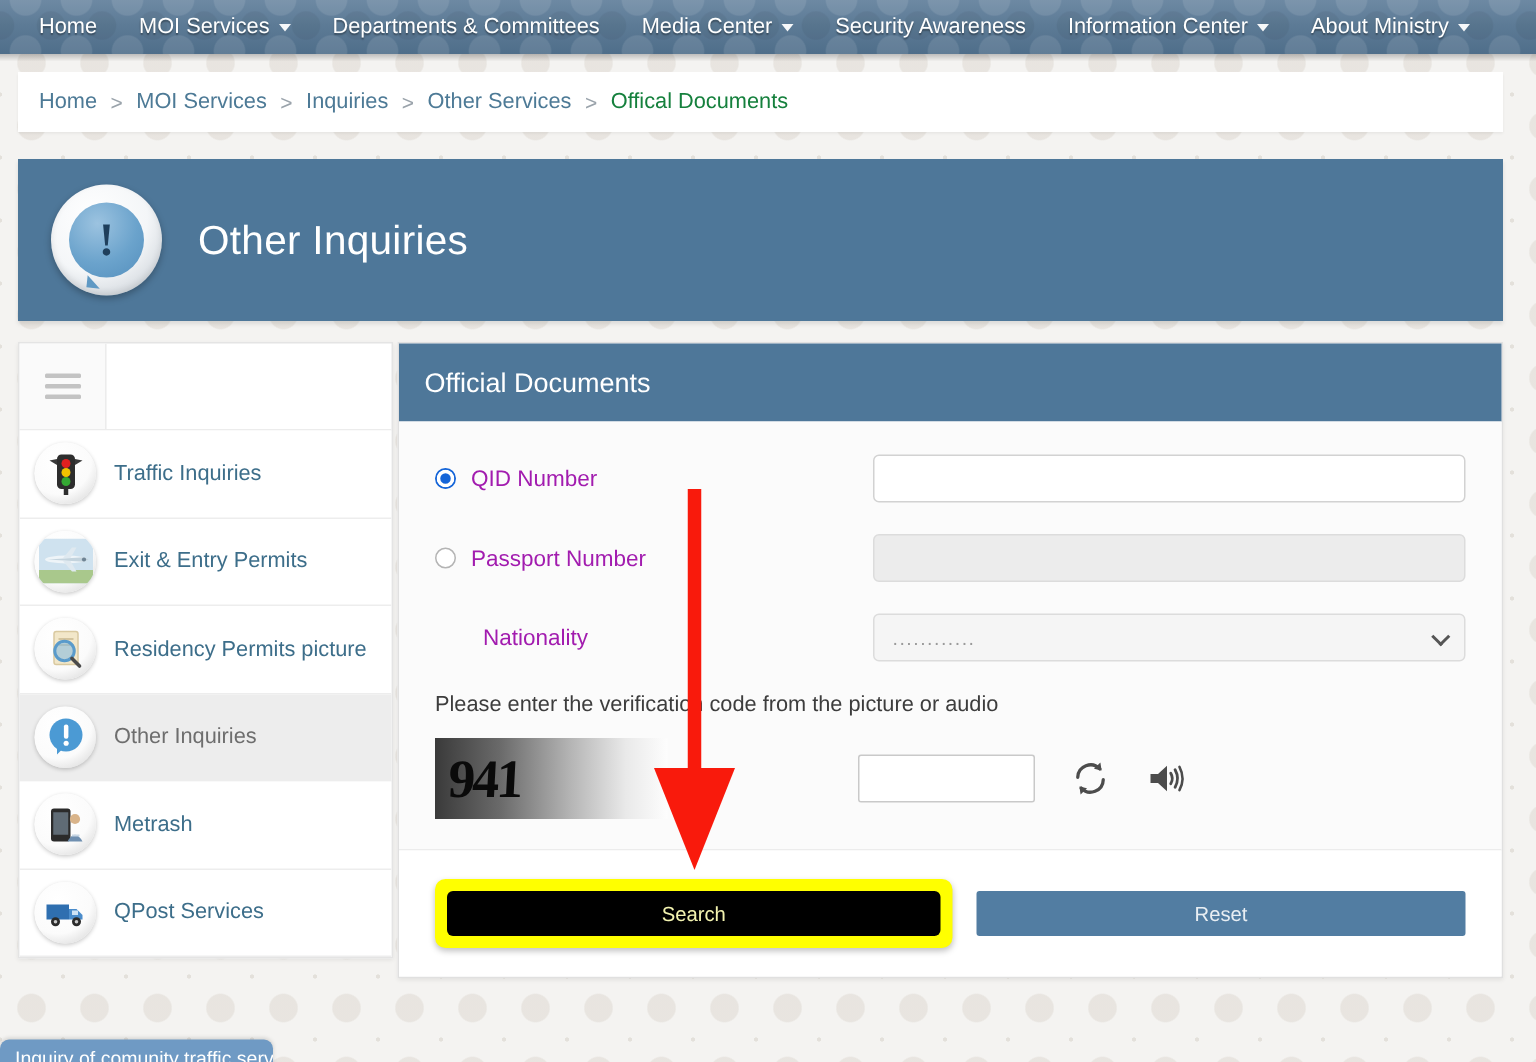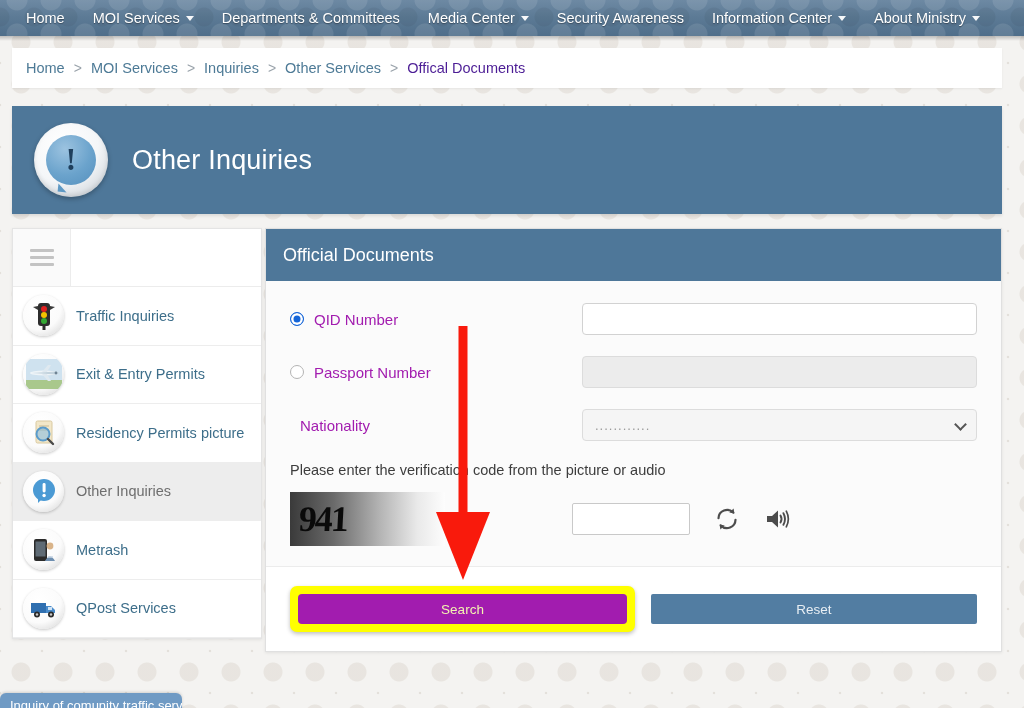--- a/index.html
+++ b/index.html
@@ -87,21 +87,21 @@
     display: flex;
     align-items: center;
     padding-left: 14px;
     box-shadow: 0 1px 2px rgba(0,0,0,0.06);
   }
   .crumb {
     font-size: 14.5px;
     color: #4d7a96;
     cursor: pointer;
   }
-  .crumb.current { color: #4c1d95; cursor: default; }
+  .crumb.current { color: #15803d; cursor: default; }
   .crumb-sep {
     font-size: 14px;
     color: #9aa3ab;
     margin: 0 9px;
   }
 
   
   .banner {
     position: absolute;
     left: 12px; top: 106px;
@@ -302,21 +302,21 @@
   }
   .radio.checked {
     border: 1px solid #1565d8;
     background: #1565d8;
     box-shadow: inset 0 0 0 2.5px #ffffff;
   }
   .form-label {
     font-size: 15px;
     color: #a21caf;
   }
-  .form-label.indent { margin-left: 10px; }
+  .form-label.indent { margin-left: 32px; }
 
   .text-input {
     flex: 1;
     height: 32px;
     border: 1px solid #d2d2d2;
     border-radius: 4px;
     background: #ffffff;
     outline: none;
     font-family: "Liberation Sans", sans-serif;
     font-size: 14px;
@@ -411,21 +411,21 @@
     background: #ffff00;
     padding: 8px;
     border-radius: 7px;
     width: 345px;
     flex: none;
     box-shadow: 0 2px 4px rgba(0,0,0,0.25);
   }
   .btn-search {
     width: 100%;
     height: 30px;
-    background: #a21caf;
+    background: #000000;
     border: none;
     border-radius: 4px;
     color: #f3f3b0;
     font-family: "Liberation Sans", sans-serif;
     font-size: 13.5px;
     cursor: pointer;
   }
   .btn-reset {
     width: 330px;
     height: 30px;

